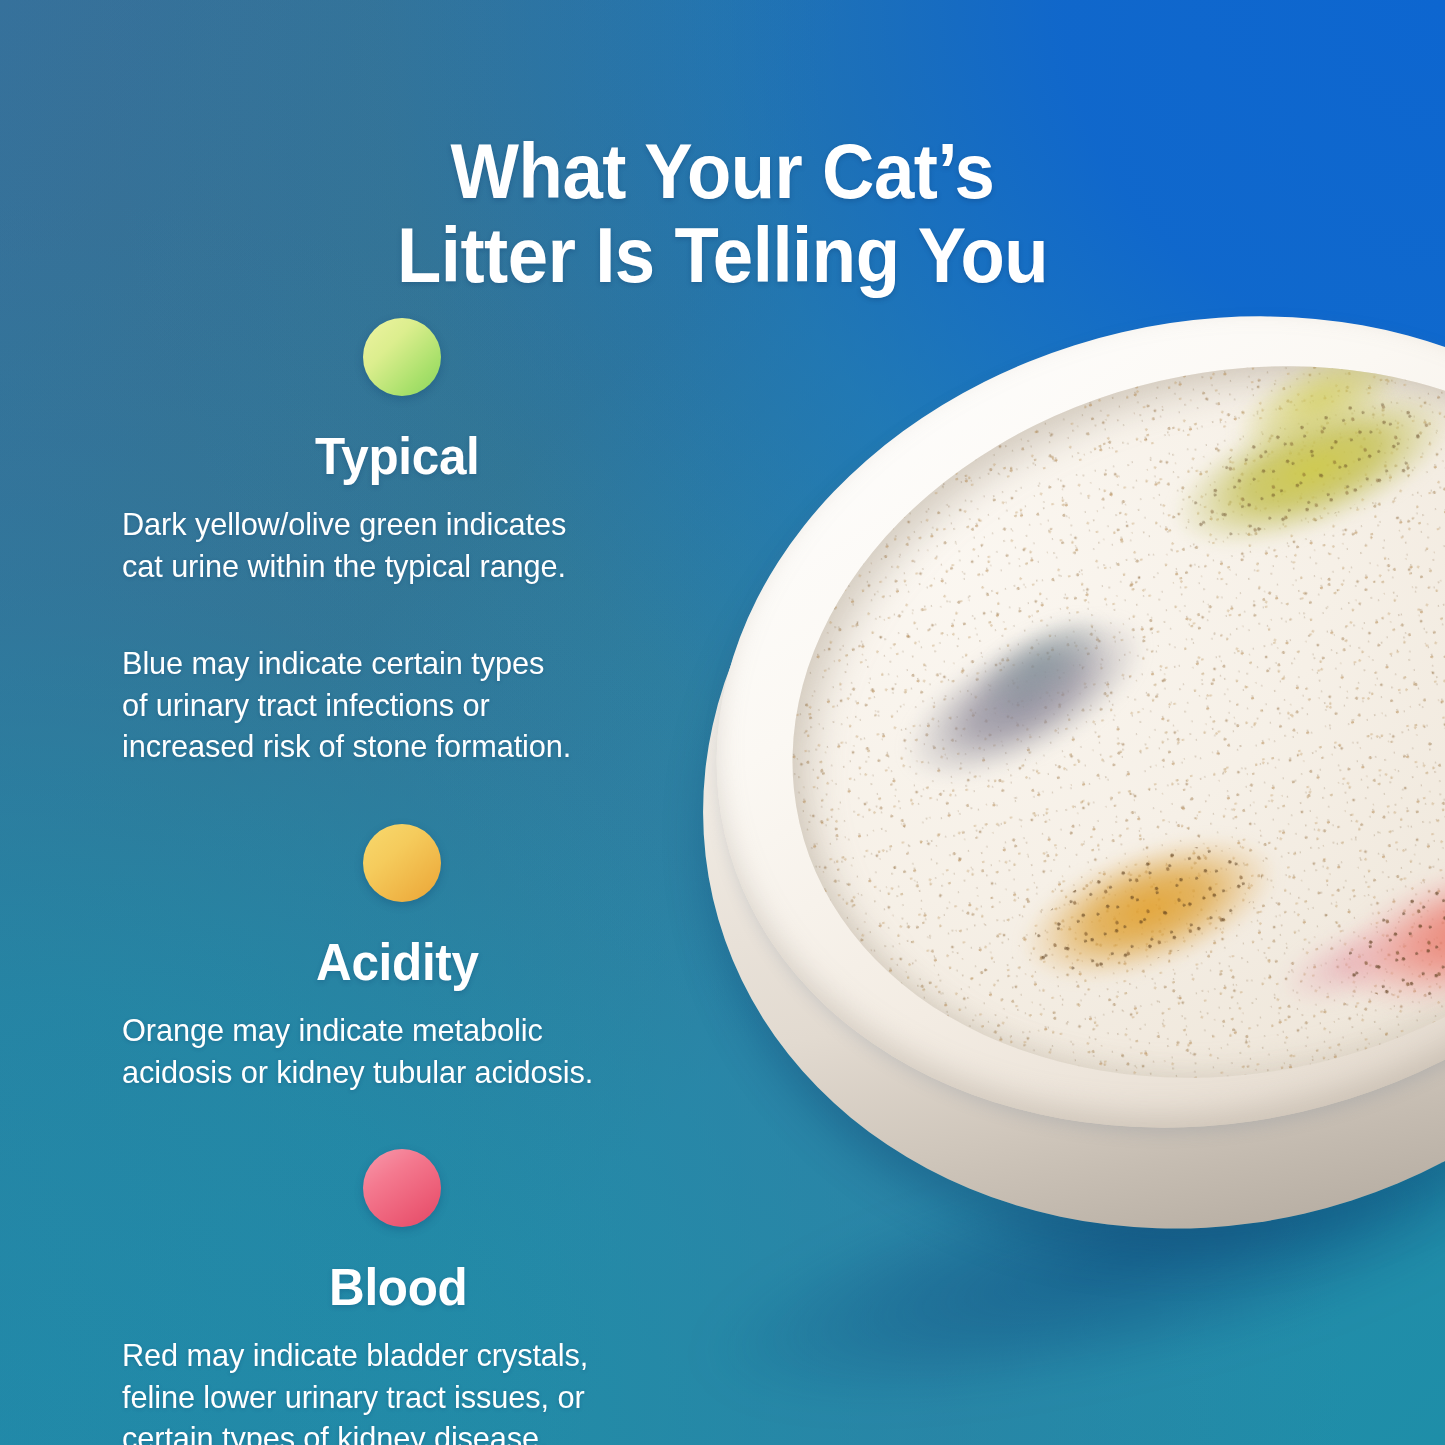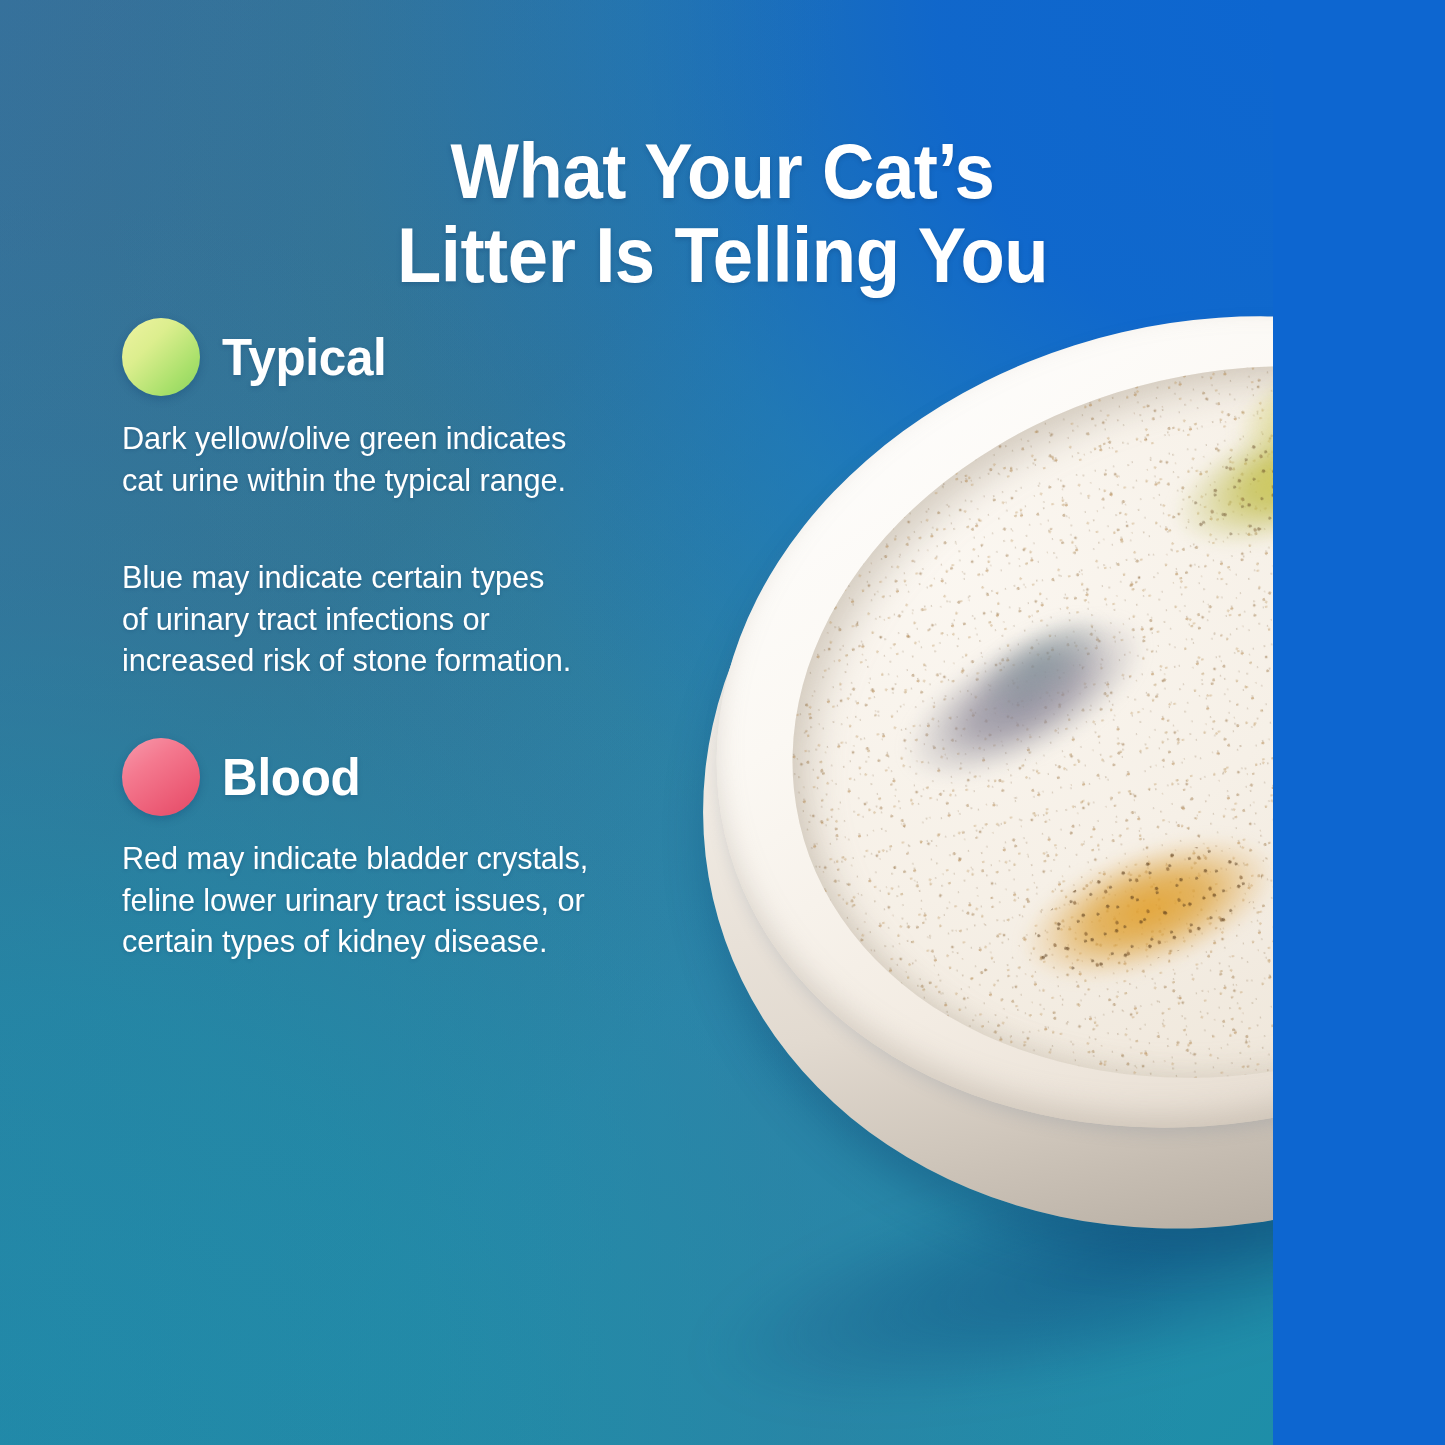--- a/index.html
+++ b/index.html
@@ -2,21 +2,21 @@
 <html><head>
 <meta charset="utf-8">
 <style>
   html, body {
     margin: 0;
     padding: 0;
     background: #0d66d0;
   }
   #poster {
     position: relative;
-    width: 1273px;
+    width: 1445px;
     height: 1445px;
     overflow: hidden;
     font-family: "Liberation Sans", sans-serif;
     background:
       radial-gradient(120% 110% at 100% 0%, rgba(13,102,208,1) 0%, rgba(13,102,208,0.92) 22%, rgba(18,120,205,0.55) 42%, rgba(25,140,190,0.12) 62%, rgba(0,0,0,0) 78%),
       radial-gradient(130% 120% at 0% 100%, rgba(30,142,168,1) 0%, rgba(32,140,166,0.85) 26%, rgba(45,125,160,0.40) 50%, rgba(0,0,0,0) 72%),
       linear-gradient(135deg, #3a6e95 0%, #37718a 34%, #2b89ad 62%, #1e8ea8 100%);
   }
 
   
@@ -185,22 +185,23 @@
     left: 122px;
     top: 318px;
     width: 560px;
   }
   .item { margin-bottom: 56px; }
   .item:last-child { margin-bottom: 0; }
 
   .item-head {
     display: flex;
     align-items: center;
-    gap: 22px;
+    gap: 34px;
     margin-bottom: 22px;
+    flex-direction: column;
   }
   .dot {
     width: 78px;
     height: 78px;
     border-radius: 50%;
     flex: 0 0 auto;
     box-shadow: 0 3px 9px rgba(8,46,96,0.25);
   }
   .dot-typical   { background: linear-gradient(135deg, #eef3a2 0%, #dcee8e 35%, #a8e06a 75%, #8ad45e 100%); }
   .dot-alkalinity{ background: linear-gradient(215deg, #2dc0ec 0%, #27ade2 32%, #2a8fd0 72%, #2a7cc0 100%); }
@@ -279,20 +280,28 @@
         <div class="item-desc">Dark yellow/olive green indicates
 cat urine within the typical range.</div>
       </div>
 
       <div class="item">
         <div class="item-desc">Blue may indicate certain types
 of urinary tract infections or
 increased risk of stone formation.</div>
       </div>
 
+      <div class="item">
+        <div class="item-head">
+          <span class="dot dot-acidity"></span>
+          <span class="item-label">Acidity</span>
+        </div>
+        <div class="item-desc">Orange may indicate metabolic
+acidosis or kidney tubular acidosis.</div>
+      </div>
 
       <div class="item">
         <div class="item-head">
           <span class="dot dot-blood"></span>
           <span class="item-label">Blood</span>
         </div>
         <div class="item-desc">Red may indicate bladder crystals,
 feline lower urinary tract issues, or
 certain types of kidney disease.</div>
       </div>

